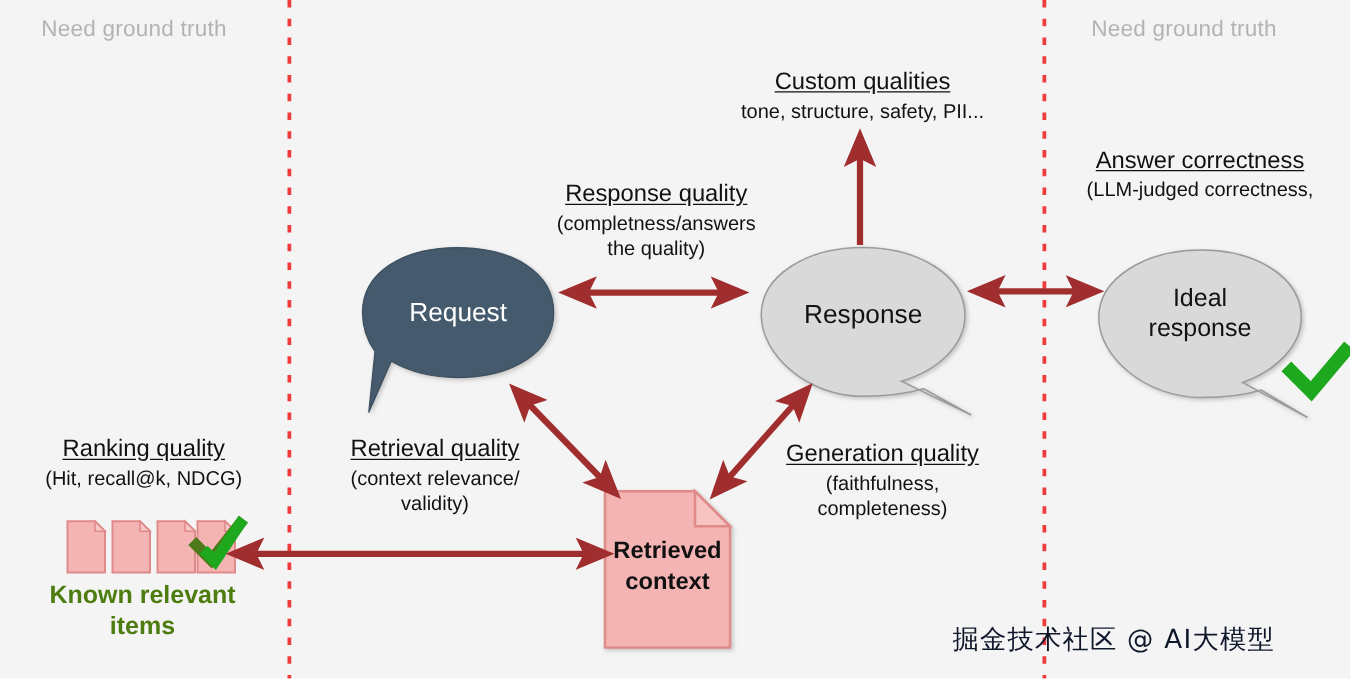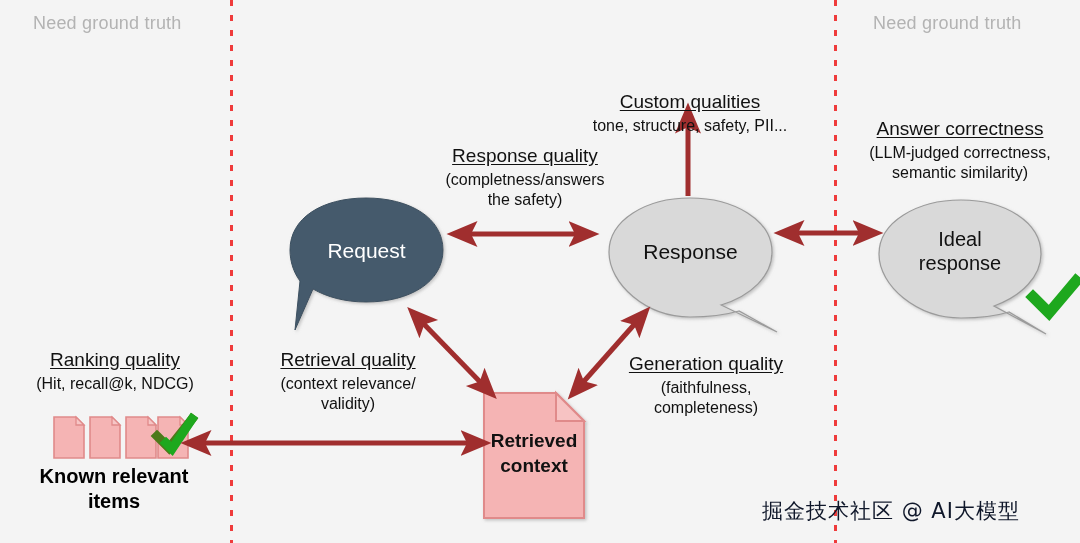--- a/index.html
+++ b/index.html
@@ -55,21 +55,21 @@
     text-align: center;
     font-weight: normal;
     pointer-events: none;
     line-height: 1.2;
   }
   .caption-bold {
     position: absolute;
     text-align: center;
     font-size: 20px;
     font-weight: bold;
-    color: #000000;
+    color: #4d7c0f;
     line-height: 1.25;
   }
   .watermark {
     position: absolute;
     font-size: 21px;
     color: #0f172a;
     white-space: nowrap;
     font-family: "DejaVu Sans", sans-serif;
     letter-spacing: 1px;
   }
@@ -186,35 +186,34 @@
     </g>
 
     <g>
       <line x1="196" y1="443" x2="476" y2="443" stroke="#a02e2e" stroke-width="5" marker-start="url(#ah-start)" marker-end="url(#ah-end)"></line>
     </g>
   </svg>
 
   <div class="zone-header" style="left:33px; top:13px;">Need ground truth</div>
   <div class="zone-header" style="left:873px; top:13px;">Need ground truth</div>
 
-  <div class="label-block" style="left:560px; top:54px; width:260px;margin-top:36px;">
+  <div class="label-block" style="left:560px; top:54px; width:260px;">
     <span class="label-title">Custom qualities</span>
     <span class="label-sub">tone, structure, safety, PII...</span>
   </div>
 
   <div class="label-block" style="left:405px; top:144px; width:240px;">
     <span class="label-title">Response quality</span>
     <span class="label-sub">(completness/answers</span>
-    <span class="label-sub" style="margin-top:0;">the safety)</span>
+    <span class="label-sub" style="margin-top:0;">the quality)</span>
   </div>
 
   <div class="label-block" style="left:845px; top:117px; width:230px;">
     <span class="label-title">Answer correctness</span>
     <span class="label-sub">(LLM-judged correctness,</span>
-    <span class="label-sub" style="margin-top:0;">semantic similarity)</span>
   </div>
 
   <div class="label-block" style="left:5px; top:348px; width:220px;">
     <span class="label-title">Ranking quality</span>
     <span class="label-sub">(Hit, recall@k, NDCG)</span>
   </div>
 
   <div class="label-block" style="left:606px; top:352px; width:200px;">
     <span class="label-title">Generation quality</span>
     <span class="label-sub">(faithfulness,</span>

